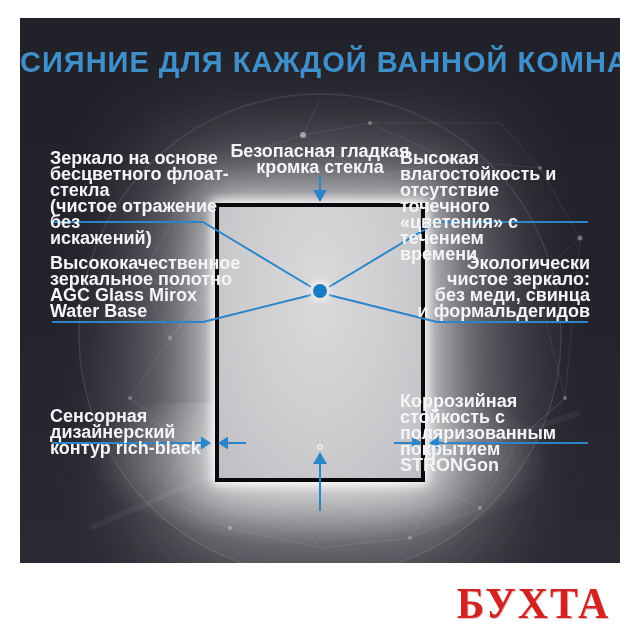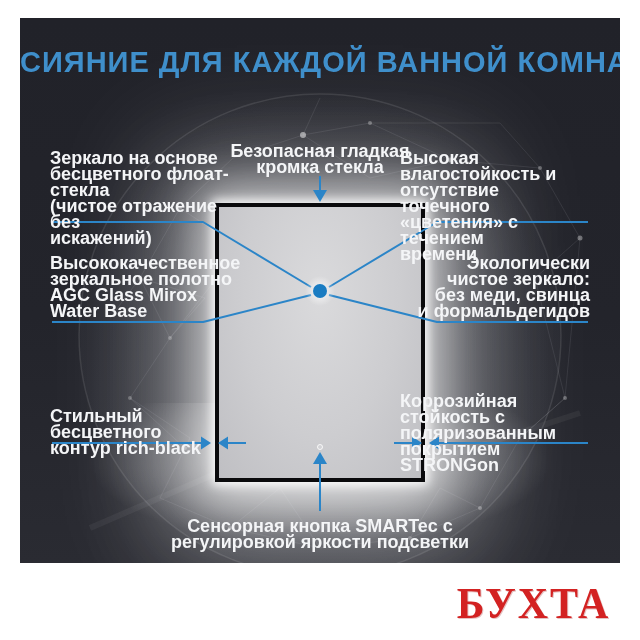--- a/index.html
+++ b/index.html
@@ -168,25 +168,23 @@
 «цветения» с течением
 времени</div>
     <div class="callout c-mid-right">Экологически
 чистое зеркало:
 без меди, свинца
 и формальдегидов</div>
     <div class="callout c-mid-left">Высококачественное
 зеркальное полотно
 AGC Glass Mirox
 Water Base</div>
-    <div class="callout c-bot-left">Стильный бесцветного
+    <div class="callout c-bot-left">Сенсорная дизайнерский
 контур rich-black</div>
     <div class="callout c-bot-right">Коррозийная стойкость с
 поляризованным
 покрытием STRONGon</div>
-    <div class="callout c-bot-center">Сенсорная кнопка SMARTec с
-регулировкой яркости подсветки</div>
 
   </div>
 
   <div class="logo">БУХТА</div>
 
 </div>
 
 </body></html>

